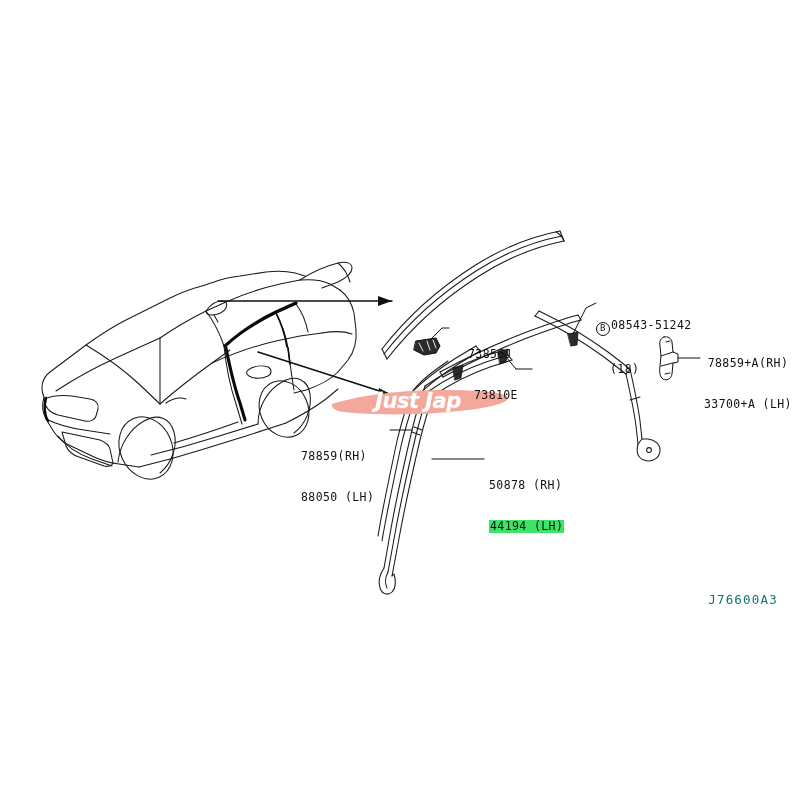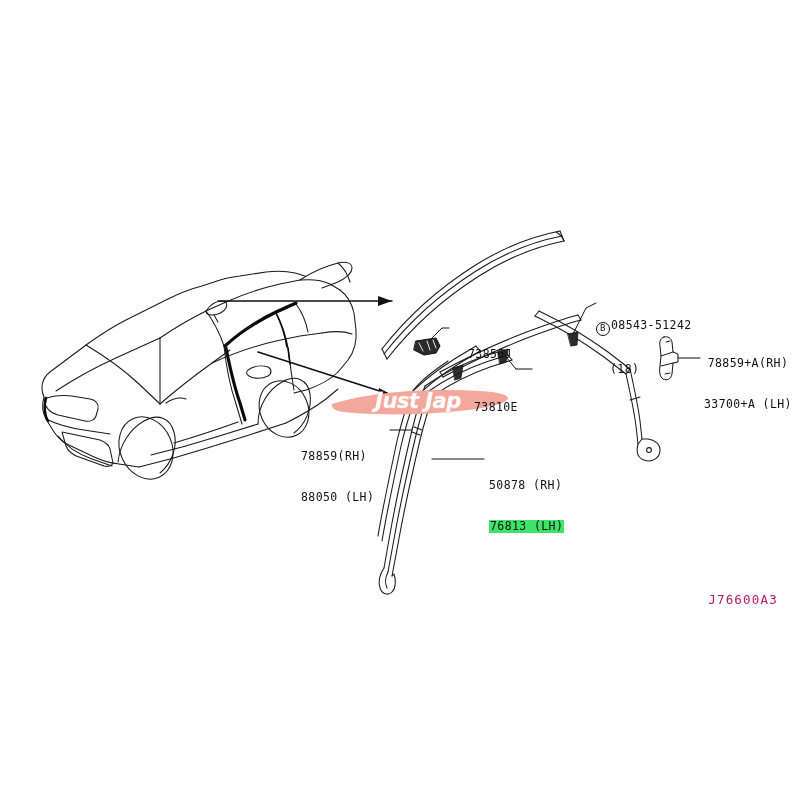--- a/index.html
+++ b/index.html
@@ -43,21 +43,21 @@
     background: #3ee468;
     padding: 0 1px;
   }
   #diagram-id {
     position: absolute;
     right: 22px;
     top: 592px;
     font-family: "DejaVu Sans Mono", monospace;
     font-size: 12.5px;
     letter-spacing: 1.2px;
-    color: #be185d;
+    color: #0f766e;
   }
   
   #watermark {
     position: absolute;
     left: 330px;
     top: 382px;
     width: 180px;
     height: 40px;
     pointer-events: none;
   }
@@ -311,39 +311,39 @@
     <path d="M2 22 C40 10 96 6 150 9 C168 10 178 13 178 16 C178 20 166 24 146 27
              C104 33 48 34 14 30 C5 29 1 26 2 22 Z" fill="#f4a79b"></path>
     <text x="88" y="26" text-anchor="middle" font-family="DejaVu Sans, sans-serif" font-size="21" font-weight="bold" font-style="italic" letter-spacing="-0.5" fill="#ffffff" stroke="#f7bdb3" stroke-width="1.1" paint-order="stroke">Just Jap</text>
   </svg>
 
 
   <div class="callout" style="left:468px; top:321px;">
     <span class="ln">73856J</span>
   </div>
 
-  <div class="callout" style="left:474px; top:374px;">
+  <div class="callout" style="left:474px; top:362px;">
     <span class="ln">73810E</span>
   </div>
 
   <div class="callout" style="left:596px; top:292px;">
     <span class="ln"><span id="bolt-badge">B</span><span>08543-51242</span></span>
     <span class="ln" style="padding-left:14px;">(18)</span>
   </div>
 
   <div class="callout" style="left:704px; top:330px;text-align:center;">
     <span class="ln">78859+A(RH)</span>
     <span class="ln">33700+A (LH)</span>
   </div>
 
   <div class="callout" style="left:301px; top:423px;">
     <span class="ln">78859(RH)</span>
     <span class="ln">88050 (LH)</span>
   </div>
 
   <div class="callout" style="left:489px; top:452px;">
     <span class="ln">50878 (RH)</span>
-    <span class="ln"><span class="hl">76813 (LH)</span></span>
+    <span class="ln"><span class="hl">44194 (LH)</span></span>
   </div>
 
   <div id="diagram-id">J76600A3</div>
 
 </div>
 
 </body></html>

